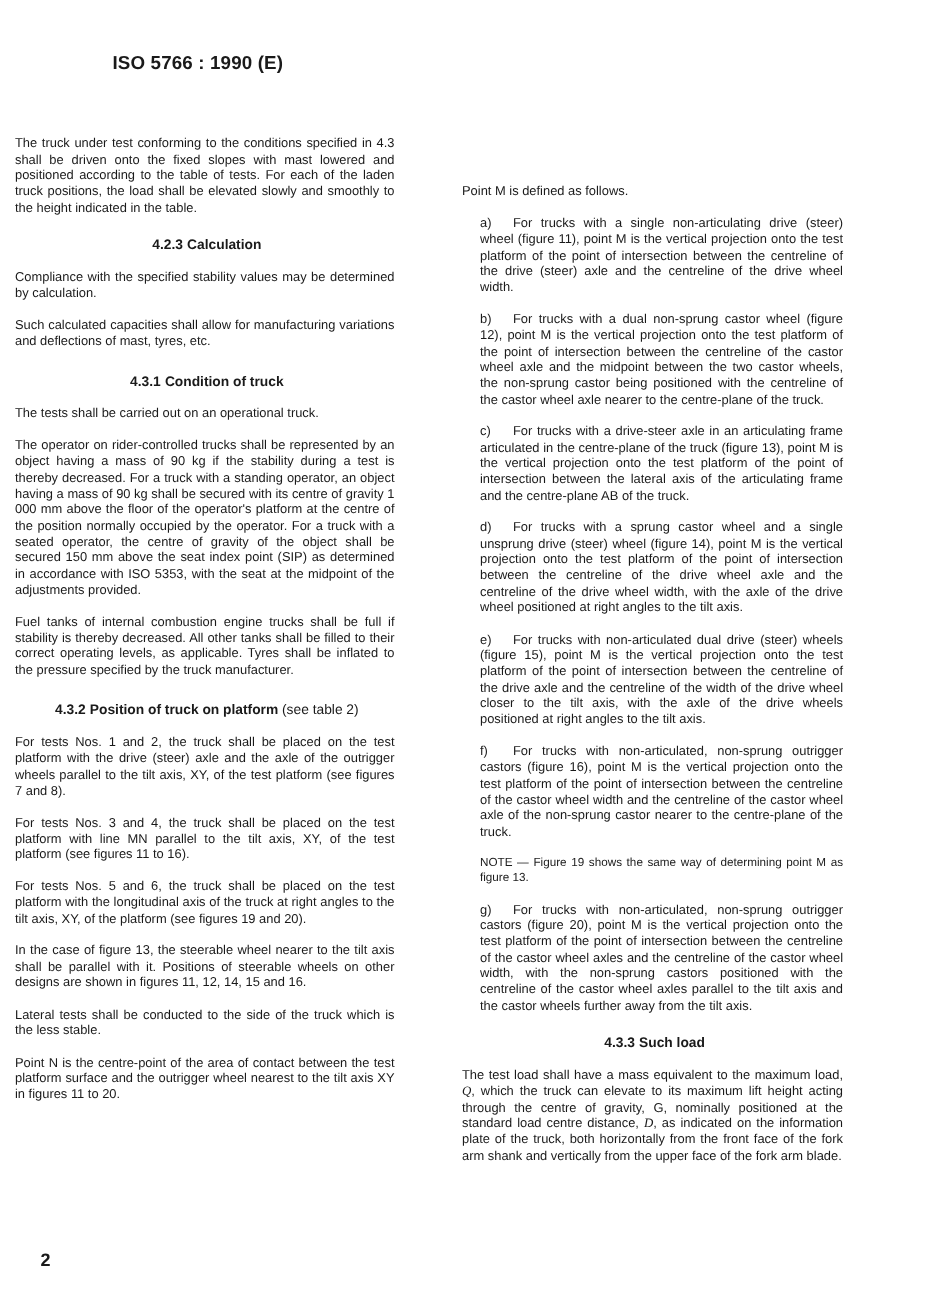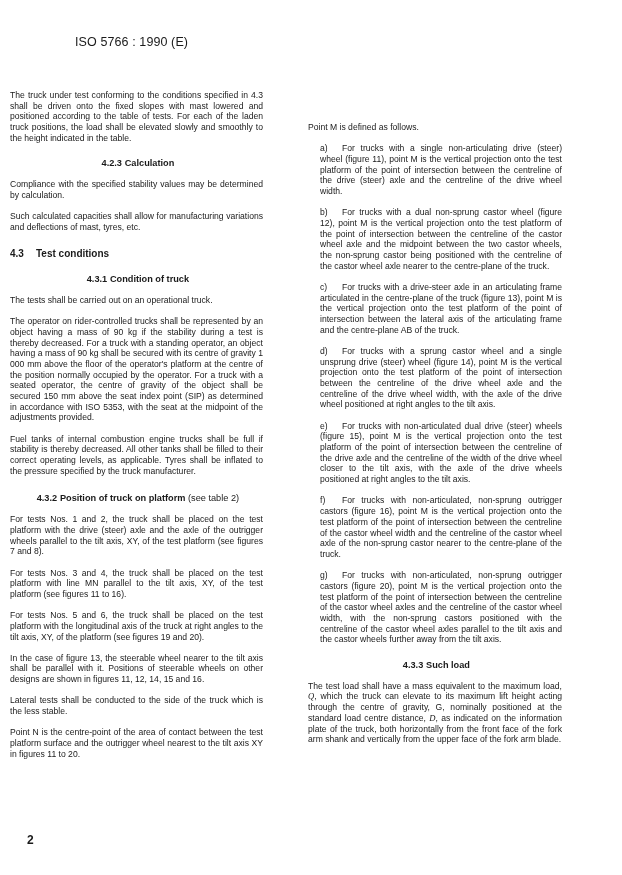--- a/index.html
+++ b/index.html
@@ -1,18 +1,18 @@
 <!DOCTYPE html>
 <html><head>
 <meta charset="utf-8">
 <style>
   html, body { margin:0; padding:0; }
   body { width:622px; height:875px; background:#ffffff; position:relative; overflow:hidden;
          font-family:"Liberation Sans", sans-serif; color:#1a1a1a; }
-  .hdr { position:absolute; left:27px; top:35px; font-size:12.5px; font-weight:normal; letter-spacing:0.1px;padding-left:48px; }
+  .hdr { position:absolute; left:27px; top:35px; font-size:12.5px; font-weight:bold; letter-spacing:0.1px;padding-left:48px; }
   .col { position:absolute; font-size:8.6px; line-height:10.7px; text-align:justify; }
   .left { left:10px; width:253px; top:90px; }
   .right { left:308px; width:254px; top:90px;margin-top:32px; }
   p { margin:0 0 10.5px 0; }
   .h3 { font-weight:bold; font-size:9.2px; margin:0 0 10.5px 0; text-align:center; }
   .h2 { font-weight:bold; font-size:10px; margin:0 0 14px 0; text-align:left; }
   .num { display:inline-block; min-width:26px; }
   .num2 { display:inline-block; min-width:22px; }
   .normal { font-weight:normal; }
   .item { margin-left:12px; }
@@ -25,21 +25,20 @@
 
 <div class="hdr">ISO 5766 : 1990 (E)</div>
 
 <div class="col left">
   <p>The truck under test conforming to the conditions specified in 4.3 shall be driven onto the fixed slopes with mast lowered and positioned according to the table of tests. For each of the laden truck positions, the load shall be elevated slowly and smoothly to the height indicated in the table.</p>
   <div style="height:4px"></div>
   <div class="h3"><span class="num">4.2.3</span><span>Calculation</span></div>
   <p>Compliance with the specified stability values may be determined by calculation.</p>
   <p>Such calculated capacities shall allow for manufacturing variations and deflections of mast, tyres, etc.</p>
   <div style="height:6px"></div>
-  <div class="h2"><span class="num">4.3</span><span>Test conditions</span></div>
   <div class="h3"><span class="num">4.3.1</span><span>Condition of truck</span></div>
   <p>The tests shall be carried out on an operational truck.</p>
   <p>The operator on rider-controlled trucks shall be represented by an object having a mass of 90 kg if the stability during a test is thereby decreased. For a truck with a standing operator, an object having a mass of 90 kg shall be secured with its centre of gravity 1 000 mm above the floor of the operator's platform at the centre of the position normally occupied by the operator. For a truck with a seated operator, the centre of gravity of the object shall be secured 150 mm above the seat index point (SIP) as determined in accordance with ISO 5353, with the seat at the midpoint of the adjustments provided.</p>
   <p>Fuel tanks of internal combustion engine trucks shall be full if stability is thereby decreased. All other tanks shall be filled to their correct operating levels, as applicable. Tyres shall be inflated to the pressure specified by the truck manufacturer.</p>
   <div style="height:6px"></div>
   <div class="h3"><span class="num">4.3.2</span><span>Position of truck on platform</span> <span class="normal">(see table 2)</span></div>
   <p>For tests Nos. 1 and 2, the truck shall be placed on the test platform with the drive (steer) axle and the axle of the outrigger wheels parallel to the tilt axis, XY, of the test platform (see figures 7 and 8).</p>
   <p>For tests Nos. 3 and 4, the truck shall be placed on the test platform with line MN parallel to the tilt axis, XY, of the test platform (see figures 11 to 16).</p>
   <p>For tests Nos. 5 and 6, the truck shall be placed on the test platform with the longitudinal axis of the truck at right angles to the tilt axis, XY, of the platform (see figures 19 and 20).</p>
   <p>In the case of figure 13, the steerable wheel nearer to the tilt axis shall be parallel with it. Positions of steerable wheels on other designs are shown in figures 11, 12, 14, 15 and 16.</p>
@@ -48,19 +47,20 @@
 </div>
 
 <div class="col right">
   <p>Point M is defined as follows.</p>
   <p class="item"><span class="num2">a)</span><span>For trucks with a single non-articulating drive (steer) wheel (figure 11), point M is the vertical projection onto the test platform of the point of intersection between the centreline of the drive (steer) axle and the centreline of the drive wheel width.</span></p>
   <p class="item"><span class="num2">b)</span><span>For trucks with a dual non-sprung castor wheel (figure 12), point M is the vertical projection onto the test platform of the point of intersection between the centreline of the castor wheel axle and the midpoint between the two castor wheels, the non-sprung castor being positioned with the centreline of the castor wheel axle nearer to the centre-plane of the truck.</span></p>
   <p class="item"><span class="num2">c)</span><span>For trucks with a drive-steer axle in an articulating frame articulated in the centre-plane of the truck (figure 13), point M is the vertical projection onto the test platform of the point of intersection between the lateral axis of the articulating frame and the centre-plane AB of the truck.</span></p>
   <p class="item"><span class="num2">d)</span><span>For trucks with a sprung castor wheel and a single unsprung drive (steer) wheel (figure 14), point M is the vertical projection onto the test platform of the point of intersection between the centreline of the drive wheel axle and the centreline of the drive wheel width, with the axle of the drive wheel positioned at right angles to the tilt axis.</span></p>
   <p class="item"><span class="num2">e)</span><span>For trucks with non-articulated dual drive (steer) wheels (figure 15), point M is the vertical projection onto the test platform of the point of intersection between the centreline of the drive axle and the centreline of the width of the drive wheel closer to the tilt axis, with the axle of the drive wheels positioned at right angles to the tilt axis.</span></p>
   <p class="item"><span class="num2">f)</span><span>For trucks with non-articulated, non-sprung outrigger castors (figure 16), point M is the vertical projection onto the test platform of the point of intersection between the centreline of the castor wheel width and the centreline of the castor wheel axle of the non-sprung castor nearer to the centre-plane of the truck.</span></p>
+  <p class="note">NOTE — Figure 19 shows the same way of determining point M as figure 13.</p>
   <p class="item"><span class="num2">g)</span><span>For trucks with non-articulated, non-sprung outrigger castors (figure 20), point M is the vertical projection onto the test platform of the point of intersection between the centreline of the castor wheel axles and the centreline of the castor wheel width, with the non-sprung castors positioned with the centreline of the castor wheel axles parallel to the tilt axis and the castor wheels further away from the tilt axis.</span></p>
   <div style="height:4px"></div>
   <div class="h3"><span class="num">4.3.3</span><span>Such load</span></div>
   <p><span>The test load shall have a mass equivalent to the maximum load, </span><span class="ital">Q</span><span>, which the truck can elevate to its maximum lift height acting through the centre of gravity, G, nominally positioned at the standard load centre distance, </span><span class="ital">D</span><span>, as indicated on the information plate of the truck, both horizontally from the front face of the fork arm shank and vertically from the upper face of the fork arm blade.</span></p>
 </div>
 
 <div class="pageno">2</div>
 
 </body></html>

